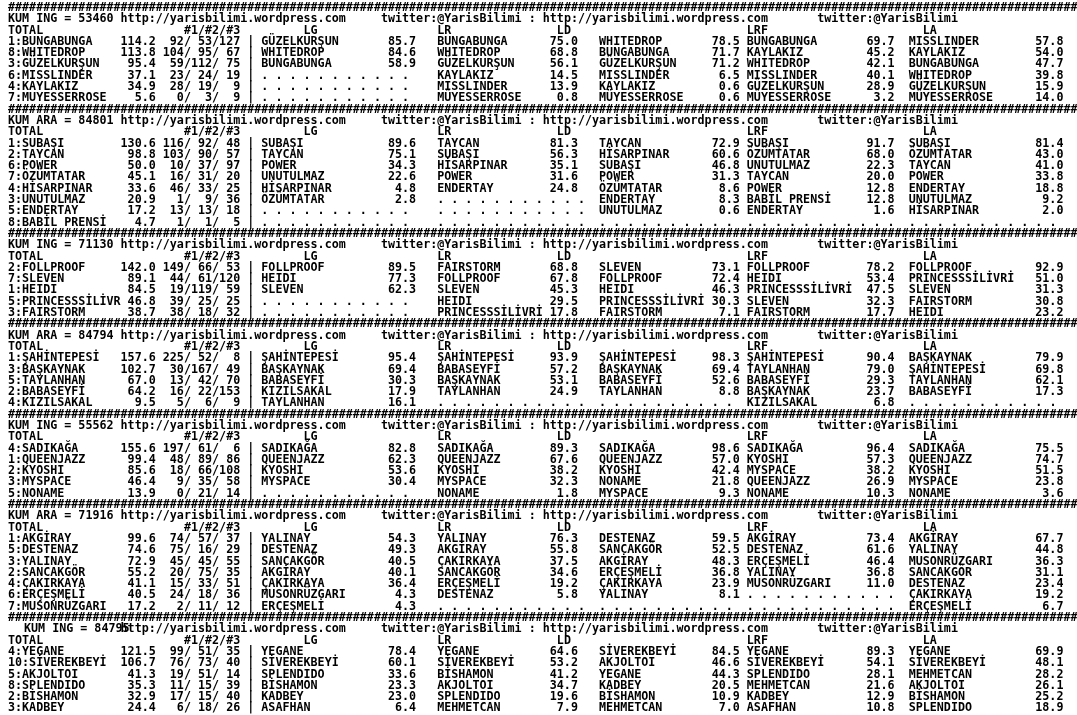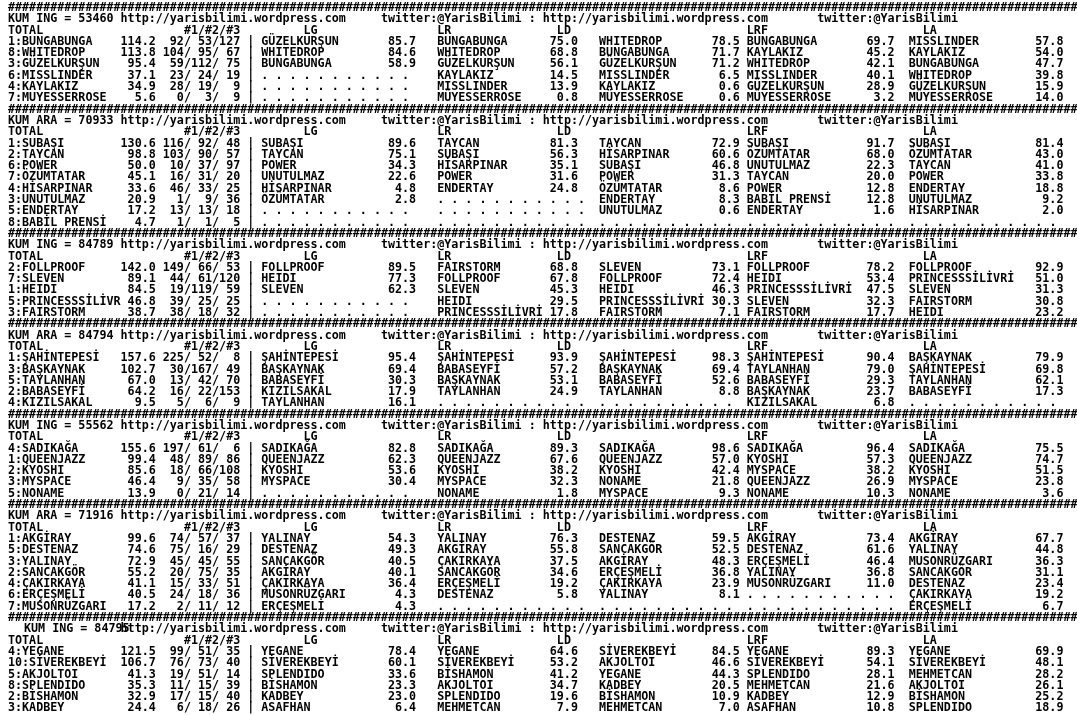--- a/index.html
+++ b/index.html
@@ -27,32 +27,32 @@
     <div class="line"><span style="left: 0ch;">########################################################################################################################################################</span></div>
     <div class="line"><span style="left: 0ch;">KUM ING = 53460</span><span style="left: 16ch;">http://yarisbilimi.wordpress.com</span><span style="left: 53ch;">twitter:@YarisBilimi</span><span style="left: 74ch;">:</span><span style="left: 76ch;">http://yarisbilimi.wordpress.com</span><span style="left: 115ch;">twitter:@YarisBilimi</span></div>
     <div class="line"><span style="left: 0ch;">TOTAL</span><span style="left: 25ch;">#1/#2/#3</span><span style="left: 42ch;">LG</span><span style="left: 61ch;">LR</span><span style="left: 78ch;">LD</span><span style="left: 105ch;">LRF</span><span style="left: 130ch;">LA</span></div>
     <div class="line"><span style="left: 0ch;">1:BUNGABUNGA</span><span class="cell-r" style="left: 13ch; width: 8ch;">114.2</span><span class="cell-r" style="left: 21ch; width: 12ch;"> 92/ 53/127</span><span style="left: 34ch;">|</span><span style="left: 36ch;">GÜZELKURŞUN</span><span class="cell-r" style="left: 50ch; width: 8ch;">85.7</span><span style="left: 61ch;">BUNGABUNGA</span><span class="cell-r" style="left: 73ch; width: 8ch;">75.0</span><span style="left: 84ch;">WHITEDROP</span><span class="cell-r" style="left: 96ch; width: 8ch;">78.5</span><span style="left: 105ch;">BUNGABUNGA</span><span class="cell-r" style="left: 118ch; width: 8ch;">69.7</span><span style="left: 128ch;">MISSLINDER</span><span class="cell-r" style="left: 142ch; width: 8ch;">57.8</span></div>
     <div class="line"><span style="left: 0ch;">8:WHITEDROP</span><span class="cell-r" style="left: 13ch; width: 8ch;">113.8</span><span class="cell-r" style="left: 21ch; width: 12ch;">104/ 95/ 67</span><span style="left: 34ch;">|</span><span style="left: 36ch;">WHITEDROP</span><span class="cell-r" style="left: 50ch; width: 8ch;">84.6</span><span style="left: 61ch;">WHITEDROP</span><span class="cell-r" style="left: 73ch; width: 8ch;">68.8</span><span style="left: 84ch;">BUNGABUNGA</span><span class="cell-r" style="left: 96ch; width: 8ch;">71.7</span><span style="left: 105ch;">KAYLAKIZ</span><span class="cell-r" style="left: 118ch; width: 8ch;">45.2</span><span style="left: 128ch;">KAYLAKIZ</span><span class="cell-r" style="left: 142ch; width: 8ch;">54.0</span></div>
     <div class="line"><span style="left: 0ch;">3:GÜZELKURŞUN</span><span class="cell-r" style="left: 13ch; width: 8ch;">95.4</span><span class="cell-r" style="left: 21ch; width: 12ch;"> 59/112/ 75</span><span style="left: 34ch;">|</span><span style="left: 36ch;">BUNGABUNGA</span><span class="cell-r" style="left: 50ch; width: 8ch;">58.9</span><span style="left: 61ch;">GÜZELKURŞUN</span><span class="cell-r" style="left: 73ch; width: 8ch;">56.1</span><span style="left: 84ch;">GÜZELKURŞUN</span><span class="cell-r" style="left: 96ch; width: 8ch;">71.2</span><span style="left: 105ch;">WHITEDROP</span><span class="cell-r" style="left: 118ch; width: 8ch;">42.1</span><span style="left: 128ch;">BUNGABUNGA</span><span class="cell-r" style="left: 142ch; width: 8ch;">47.7</span></div>
     <div class="line"><span style="left: 0ch;">6:MISSLINDER</span><span class="cell-r" style="left: 13ch; width: 8ch;">37.1</span><span class="cell-r" style="left: 21ch; width: 12ch;"> 23/ 24/ 19</span><span style="left: 34ch;">|</span><span style="left: 36ch;">. . . . . . . . . . . </span><span style="left: 61ch;">KAYLAKIZ</span><span class="cell-r" style="left: 73ch; width: 8ch;">14.5</span><span style="left: 84ch;">MISSLINDER</span><span class="cell-r" style="left: 96ch; width: 8ch;">6.5</span><span style="left: 105ch;">MISSLINDER</span><span class="cell-r" style="left: 118ch; width: 8ch;">40.1</span><span style="left: 128ch;">WHITEDROP</span><span class="cell-r" style="left: 142ch; width: 8ch;">39.8</span></div>
     <div class="line"><span style="left: 0ch;">4:KAYLAKIZ</span><span class="cell-r" style="left: 13ch; width: 8ch;">34.9</span><span class="cell-r" style="left: 21ch; width: 12ch;"> 28/ 19/  9</span><span style="left: 34ch;">|</span><span style="left: 36ch;">. . . . . . . . . . . </span><span style="left: 61ch;">MISSLINDER</span><span class="cell-r" style="left: 73ch; width: 8ch;">13.9</span><span style="left: 84ch;">KAYLAKIZ</span><span class="cell-r" style="left: 96ch; width: 8ch;">0.6</span><span style="left: 105ch;">GÜZELKURŞUN</span><span class="cell-r" style="left: 118ch; width: 8ch;">28.9</span><span style="left: 128ch;">GÜZELKURŞUN</span><span class="cell-r" style="left: 142ch; width: 8ch;">15.9</span></div>
     <div class="line"><span style="left: 0ch;">7:MUYESSERROSE</span><span class="cell-r" style="left: 13ch; width: 8ch;">5.6</span><span class="cell-r" style="left: 21ch; width: 12ch;">  0/  3/  9</span><span style="left: 34ch;">|</span><span style="left: 36ch;">. . . . . . . . . . . </span><span style="left: 61ch;">MÜYESSERROSE</span><span class="cell-r" style="left: 73ch; width: 8ch;">0.8</span><span style="left: 84ch;">MÜYESSERROSE</span><span class="cell-r" style="left: 96ch; width: 8ch;">0.6</span><span style="left: 105ch;">MÜYESSERROSE</span><span class="cell-r" style="left: 118ch; width: 8ch;">3.2</span><span style="left: 128ch;">MÜYESSERROSE</span><span class="cell-r" style="left: 142ch; width: 8ch;">14.0</span></div>
     <div class="line"><span style="left: 0ch;">########################################################################################################################################################</span></div>
-    <div class="line"><span style="left: 0ch;">KUM ARA = 70933</span><span style="left: 16ch;">http://yarisbilimi.wordpress.com</span><span style="left: 53ch;">twitter:@YarisBilimi</span><span style="left: 74ch;">:</span><span style="left: 76ch;">http://yarisbilimi.wordpress.com</span><span style="left: 115ch;">twitter:@YarisBilimi</span></div>
+    <div class="line"><span style="left: 0ch;">KUM ARA = 84801</span><span style="left: 16ch;">http://yarisbilimi.wordpress.com</span><span style="left: 53ch;">twitter:@YarisBilimi</span><span style="left: 74ch;">:</span><span style="left: 76ch;">http://yarisbilimi.wordpress.com</span><span style="left: 115ch;">twitter:@YarisBilimi</span></div>
     <div class="line"><span style="left: 0ch;">TOTAL</span><span style="left: 25ch;">#1/#2/#3</span><span style="left: 42ch;">LG</span><span style="left: 61ch;">LR</span><span style="left: 78ch;">LD</span><span style="left: 105ch;">LRF</span><span style="left: 130ch;">LA</span></div>
     <div class="line"><span style="left: 0ch;">1:SUBAŞI</span><span class="cell-r" style="left: 13ch; width: 8ch;">130.6</span><span class="cell-r" style="left: 21ch; width: 12ch;">116/ 92/ 48</span><span style="left: 34ch;">|</span><span style="left: 36ch;">SUBAŞI</span><span class="cell-r" style="left: 50ch; width: 8ch;">89.6</span><span style="left: 61ch;">TAYCAN</span><span class="cell-r" style="left: 73ch; width: 8ch;">81.3</span><span style="left: 84ch;">TAYCAN</span><span class="cell-r" style="left: 96ch; width: 8ch;">72.9</span><span style="left: 105ch;">SUBAŞI</span><span class="cell-r" style="left: 118ch; width: 8ch;">91.7</span><span style="left: 128ch;">SUBAŞI</span><span class="cell-r" style="left: 142ch; width: 8ch;">81.4</span></div>
     <div class="line"><span style="left: 0ch;">2:TAYCAN</span><span class="cell-r" style="left: 13ch; width: 8ch;">98.8</span><span class="cell-r" style="left: 21ch; width: 12ch;">103/ 90/ 57</span><span style="left: 34ch;">|</span><span style="left: 36ch;">TAYCAN</span><span class="cell-r" style="left: 50ch; width: 8ch;">75.1</span><span style="left: 61ch;">SUBAŞI</span><span class="cell-r" style="left: 73ch; width: 8ch;">56.3</span><span style="left: 84ch;">HİSARPINAR</span><span class="cell-r" style="left: 96ch; width: 8ch;">60.6</span><span style="left: 105ch;">ÖZÜMTATAR</span><span class="cell-r" style="left: 118ch; width: 8ch;">68.0</span><span style="left: 128ch;">ÖZÜMTATAR</span><span class="cell-r" style="left: 142ch; width: 8ch;">43.0</span></div>
     <div class="line"><span style="left: 0ch;">6:POWER</span><span class="cell-r" style="left: 13ch; width: 8ch;">50.0</span><span class="cell-r" style="left: 21ch; width: 12ch;"> 10/ 37/ 97</span><span style="left: 34ch;">|</span><span style="left: 36ch;">POWER</span><span class="cell-r" style="left: 50ch; width: 8ch;">34.3</span><span style="left: 61ch;">HİSARPINAR</span><span class="cell-r" style="left: 73ch; width: 8ch;">35.1</span><span style="left: 84ch;">SUBAŞI</span><span class="cell-r" style="left: 96ch; width: 8ch;">46.8</span><span style="left: 105ch;">UNUTULMAZ</span><span class="cell-r" style="left: 118ch; width: 8ch;">22.3</span><span style="left: 128ch;">TAYCAN</span><span class="cell-r" style="left: 142ch; width: 8ch;">41.0</span></div>
     <div class="line"><span style="left: 0ch;">7:ÖZÜMTATAR</span><span class="cell-r" style="left: 13ch; width: 8ch;">45.1</span><span class="cell-r" style="left: 21ch; width: 12ch;"> 16/ 31/ 20</span><span style="left: 34ch;">|</span><span style="left: 36ch;">UNUTULMAZ</span><span class="cell-r" style="left: 50ch; width: 8ch;">22.6</span><span style="left: 61ch;">POWER</span><span class="cell-r" style="left: 73ch; width: 8ch;">31.6</span><span style="left: 84ch;">POWER</span><span class="cell-r" style="left: 96ch; width: 8ch;">31.3</span><span style="left: 105ch;">TAYCAN</span><span class="cell-r" style="left: 118ch; width: 8ch;">20.0</span><span style="left: 128ch;">POWER</span><span class="cell-r" style="left: 142ch; width: 8ch;">33.8</span></div>
     <div class="line"><span style="left: 0ch;">4:HİSARPINAR</span><span class="cell-r" style="left: 13ch; width: 8ch;">33.6</span><span class="cell-r" style="left: 21ch; width: 12ch;"> 46/ 33/ 25</span><span style="left: 34ch;">|</span><span style="left: 36ch;">HİSARPINAR</span><span class="cell-r" style="left: 50ch; width: 8ch;">4.8</span><span style="left: 61ch;">ENDERTAY</span><span class="cell-r" style="left: 73ch; width: 8ch;">24.8</span><span style="left: 84ch;">ÖZÜMTATAR</span><span class="cell-r" style="left: 96ch; width: 8ch;">8.6</span><span style="left: 105ch;">POWER</span><span class="cell-r" style="left: 118ch; width: 8ch;">12.8</span><span style="left: 128ch;">ENDERTAY</span><span class="cell-r" style="left: 142ch; width: 8ch;">18.8</span></div>
     <div class="line"><span style="left: 0ch;">3:UNUTULMAZ</span><span class="cell-r" style="left: 13ch; width: 8ch;">20.9</span><span class="cell-r" style="left: 21ch; width: 12ch;">  1/  9/ 36</span><span style="left: 34ch;">|</span><span style="left: 36ch;">ÖZÜMTATAR</span><span class="cell-r" style="left: 50ch; width: 8ch;">2.8</span><span style="left: 61ch;">. . . . . . . . . . .</span><span style="left: 84ch;">ENDERTAY</span><span class="cell-r" style="left: 96ch; width: 8ch;">8.3</span><span style="left: 105ch;">BABİL PRENSİ</span><span class="cell-r" style="left: 118ch; width: 8ch;">12.8</span><span style="left: 128ch;">UNUTULMAZ</span><span class="cell-r" style="left: 142ch; width: 8ch;">9.2</span></div>
     <div class="line"><span style="left: 0ch;">5:ENDERTAY</span><span class="cell-r" style="left: 13ch; width: 8ch;">17.2</span><span class="cell-r" style="left: 21ch; width: 12ch;"> 13/ 13/ 18</span><span style="left: 34ch;">|</span><span style="left: 36ch;">. . . . . . . . . . . </span><span style="left: 61ch;">. . . . . . . . . . .</span><span style="left: 84ch;">UNUTULMAZ</span><span class="cell-r" style="left: 96ch; width: 8ch;">0.6</span><span style="left: 105ch;">ENDERTAY</span><span class="cell-r" style="left: 118ch; width: 8ch;">1.6</span><span style="left: 128ch;">HİSARPINAR</span><span class="cell-r" style="left: 142ch; width: 8ch;">2.0</span></div>
     <div class="line"><span style="left: 0ch;">8:BABİL PRENSİ</span><span class="cell-r" style="left: 13ch; width: 8ch;">4.7</span><span class="cell-r" style="left: 21ch; width: 12ch;">  1/  1/  5</span><span style="left: 34ch;">|</span><span style="left: 36ch;">. . . . . . . . . . . </span><span style="left: 61ch;">. . . . . . . . . . .</span><span style="left: 84ch;">. . . . . . . . . .</span><span style="left: 105ch;">. . . . . . . . . . .</span><span style="left: 128ch;">. . . . . . . . . . . </span></div>
     <div class="line"><span style="left: 0ch;">########################################################################################################################################################</span></div>
-    <div class="line"><span style="left: 0ch;">KUM ING = 84789</span><span style="left: 16ch;">http://yarisbilimi.wordpress.com</span><span style="left: 53ch;">twitter:@YarisBilimi</span><span style="left: 74ch;">:</span><span style="left: 76ch;">http://yarisbilimi.wordpress.com</span><span style="left: 115ch;">twitter:@YarisBilimi</span></div>
+    <div class="line"><span style="left: 0ch;">KUM ING = 71130</span><span style="left: 16ch;">http://yarisbilimi.wordpress.com</span><span style="left: 53ch;">twitter:@YarisBilimi</span><span style="left: 74ch;">:</span><span style="left: 76ch;">http://yarisbilimi.wordpress.com</span><span style="left: 115ch;">twitter:@YarisBilimi</span></div>
     <div class="line"><span style="left: 0ch;">TOTAL</span><span style="left: 25ch;">#1/#2/#3</span><span style="left: 42ch;">LG</span><span style="left: 61ch;">LR</span><span style="left: 78ch;">LD</span><span style="left: 105ch;">LRF</span><span style="left: 130ch;">LA</span></div>
     <div class="line"><span style="left: 0ch;">2:FOLLPROOF</span><span class="cell-r" style="left: 13ch; width: 8ch;">142.0</span><span class="cell-r" style="left: 21ch; width: 12ch;">149/ 66/ 53</span><span style="left: 34ch;">|</span><span style="left: 36ch;">FOLLPROOF</span><span class="cell-r" style="left: 50ch; width: 8ch;">89.5</span><span style="left: 61ch;">FAIRSTORM</span><span class="cell-r" style="left: 73ch; width: 8ch;">68.8</span><span style="left: 84ch;">SLEVEN</span><span class="cell-r" style="left: 96ch; width: 8ch;">73.1</span><span style="left: 105ch;">FOLLPROOF</span><span class="cell-r" style="left: 118ch; width: 8ch;">78.2</span><span style="left: 128ch;">FOLLPROOF</span><span class="cell-r" style="left: 142ch; width: 8ch;">92.9</span></div>
     <div class="line"><span style="left: 0ch;">7:SLEVEN</span><span class="cell-r" style="left: 13ch; width: 8ch;">89.1</span><span class="cell-r" style="left: 21ch; width: 12ch;"> 44/ 61/120</span><span style="left: 34ch;">|</span><span style="left: 36ch;">HEIDI</span><span class="cell-r" style="left: 50ch; width: 8ch;">77.3</span><span style="left: 61ch;">FOLLPROOF</span><span class="cell-r" style="left: 73ch; width: 8ch;">67.8</span><span style="left: 84ch;">FOLLPROOF</span><span class="cell-r" style="left: 96ch; width: 8ch;">72.4</span><span style="left: 105ch;">HEIDI</span><span class="cell-r" style="left: 118ch; width: 8ch;">53.4</span><span style="left: 128ch;">PRINCESSSİLİVRİ</span><span class="cell-r" style="left: 142ch; width: 8ch;">51.0</span></div>
     <div class="line"><span style="left: 0ch;">1:HEIDI</span><span class="cell-r" style="left: 13ch; width: 8ch;">84.5</span><span class="cell-r" style="left: 21ch; width: 12ch;"> 19/119/ 59</span><span style="left: 34ch;">|</span><span style="left: 36ch;">SLEVEN</span><span class="cell-r" style="left: 50ch; width: 8ch;">62.3</span><span style="left: 61ch;">SLEVEN</span><span class="cell-r" style="left: 73ch; width: 8ch;">45.3</span><span style="left: 84ch;">HEIDI</span><span class="cell-r" style="left: 96ch; width: 8ch;">46.3</span><span style="left: 105ch;">PRINCESSSİLİVRİ</span><span class="cell-r" style="left: 118ch; width: 8ch;">47.5</span><span style="left: 128ch;">SLEVEN</span><span class="cell-r" style="left: 142ch; width: 8ch;">31.3</span></div>
     <div class="line"><span style="left: 0ch;">5:PRINCESSSİLİVR</span><span class="cell-r" style="left: 13ch; width: 8ch;">46.8</span><span class="cell-r" style="left: 21ch; width: 12ch;"> 39/ 25/ 25</span><span style="left: 34ch;">|</span><span style="left: 36ch;">. . . . . . . . . . . </span><span style="left: 61ch;">HEIDI</span><span class="cell-r" style="left: 73ch; width: 8ch;">29.5</span><span style="left: 84ch;">PRINCESSSİLİVRİ</span><span class="cell-r" style="left: 96ch; width: 8ch;">30.3</span><span style="left: 105ch;">SLEVEN</span><span class="cell-r" style="left: 118ch; width: 8ch;">32.3</span><span style="left: 128ch;">FAIRSTORM</span><span class="cell-r" style="left: 142ch; width: 8ch;">30.8</span></div>
     <div class="line"><span style="left: 0ch;">3:FAIRSTORM</span><span class="cell-r" style="left: 13ch; width: 8ch;">38.7</span><span class="cell-r" style="left: 21ch; width: 12ch;"> 38/ 18/ 32</span><span style="left: 34ch;">|</span><span style="left: 36ch;">. . . . . . . . . . . </span><span style="left: 61ch;">PRINCESSSİLİVRİ</span><span class="cell-r" style="left: 73ch; width: 8ch;">17.8</span><span style="left: 84ch;">FAIRSTORM</span><span class="cell-r" style="left: 96ch; width: 8ch;">7.1</span><span style="left: 105ch;">FAIRSTORM</span><span class="cell-r" style="left: 118ch; width: 8ch;">17.7</span><span style="left: 128ch;">HEIDI</span><span class="cell-r" style="left: 142ch; width: 8ch;">23.2</span></div>
     <div class="line"><span style="left: 0ch;">########################################################################################################################################################</span></div>
     <div class="line"><span style="left: 0ch;">KUM ARA = 84794</span><span style="left: 16ch;">http://yarisbilimi.wordpress.com</span><span style="left: 53ch;">twitter:@YarisBilimi</span><span style="left: 74ch;">:</span><span style="left: 76ch;">http://yarisbilimi.wordpress.com</span><span style="left: 115ch;">twitter:@YarisBilimi</span></div>
     <div class="line"><span style="left: 0ch;">TOTAL</span><span style="left: 25ch;">#1/#2/#3</span><span style="left: 42ch;">LG</span><span style="left: 61ch;">LR</span><span style="left: 78ch;">LD</span><span style="left: 105ch;">LRF</span><span style="left: 130ch;">LA</span></div>
     <div class="line"><span style="left: 0ch;">1:ŞAHİNTEPESİ</span><span class="cell-r" style="left: 13ch; width: 8ch;">157.6</span><span class="cell-r" style="left: 21ch; width: 12ch;">225/ 52/  8</span><span style="left: 34ch;">|</span><span style="left: 36ch;">ŞAHİNTEPESİ</span><span class="cell-r" style="left: 50ch; width: 8ch;">95.4</span><span style="left: 61ch;">ŞAHİNTEPESİ</span><span class="cell-r" style="left: 73ch; width: 8ch;">93.9</span><span style="left: 84ch;">ŞAHİNTEPESİ</span><span class="cell-r" style="left: 96ch; width: 8ch;">98.3</span><span style="left: 105ch;">ŞAHİNTEPESİ</span><span class="cell-r" style="left: 118ch; width: 8ch;">90.4</span><span style="left: 128ch;">BAŞKAYNAK</span><span class="cell-r" style="left: 142ch; width: 8ch;">79.9</span></div>

